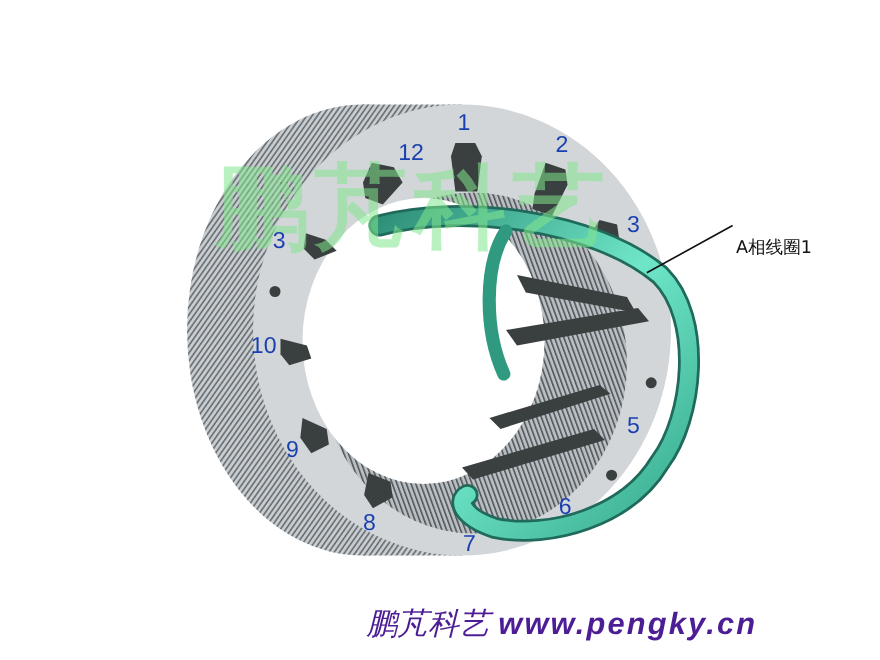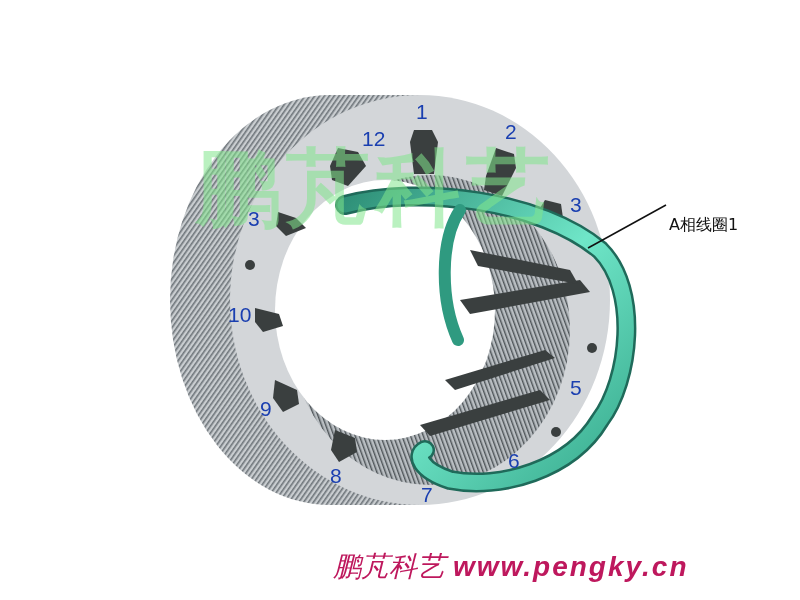--- a/index.html
+++ b/index.html
@@ -1,21 +1,21 @@
 <!DOCTYPE html>
 <html><head>
 <meta charset="utf-8">
 <style>
   html,body{margin:0;padding:0;background:#ffffff;}
   body{width:800px;height:600px;position:relative;overflow:hidden;font-family:"Liberation Sans","DejaVu Sans",sans-serif;}
   #stage{position:absolute;left:0;top:0;width:800px;height:600px;}
   .slot-label{position:absolute;color:#1a3fb0;font-size:21px;font-family:"Liberation Sans",sans-serif;line-height:1;}
   .callout{position:absolute;left:669px;top:191px;font-size:16px;color:#111;font-family:"DejaVu Sans",sans-serif;margin-top:24px;}
   .watermark{position:absolute;left:196px;top:132px;font-size:84px;font-weight:bold;color:rgba(130,230,140,0.55);letter-spacing:6px;font-family:"DejaVu Sans",sans-serif;white-space:nowrap;}
-  .footer{position:absolute;left:333px;top:548px;font-size:28px;font-style:italic;color:#be185d;font-family:"DejaVu Sans",sans-serif;white-space:nowrap;}
+  .footer{position:absolute;left:333px;top:548px;font-size:28px;font-style:italic;color:#4c1d95;font-family:"DejaVu Sans",sans-serif;white-space:nowrap;}
   .footer .url{font-family:"Liberation Sans",sans-serif;font-weight:bold;letter-spacing:2px;margin-left:8px;}
 </style>
 </head>
 <body>
 
 <div id="stage">
   <svg width="800" height="600" viewBox="0 0 800 600">
     <defs>
       <pattern id="lam" width="4" height="4" patternUnits="userSpaceOnUse" patternTransform="rotate(35)">
         <rect width="4" height="4" fill="#c9cdd0"></rect>

